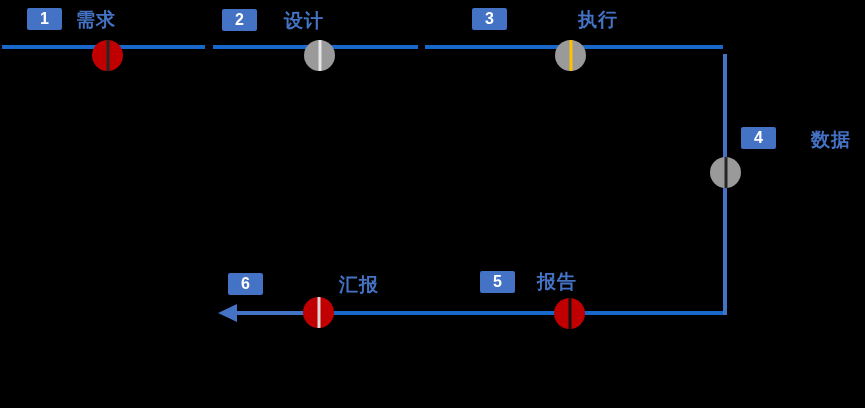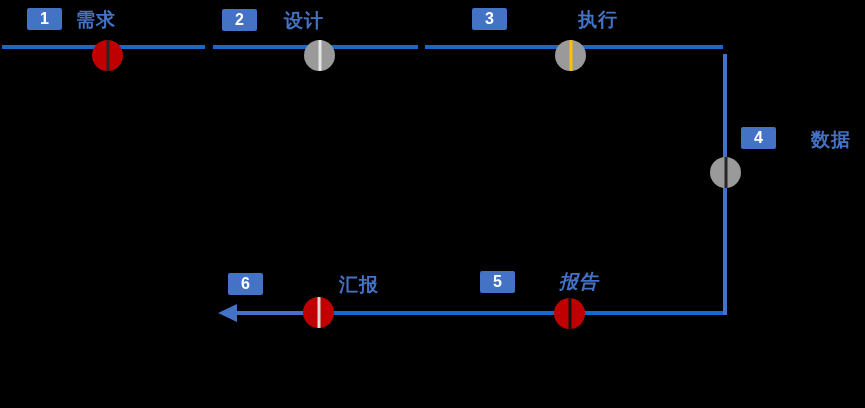--- a/index.html
+++ b/index.html
@@ -56,21 +56,21 @@
   
   .step-label{
     position:absolute;z-index:3;
     color:var(--label-text,#4472C4);
     font-size:19px;font-weight:bold;letter-spacing:1px;white-space:nowrap;
   }
   .l1{left:76px;top:7px;}
   .l2{left:284px;top:8px;}
   .l3{left:542px;top:7px;margin-left:36px;}
   .l4{left:811px;top:127px;}
-  .l5{left:559px;top:269px;font-style:italic;}
+  .l5{left:537px;top:269px;}
   .l6{left:299px;top:272px;margin-left:40px;}
 </style>
 </head>
 <body>
 
 <div class="canvas">
 
   <div class="hline seg1"></div>
   <div class="hline seg2"></div>
   <div class="hline seg3"></div>

